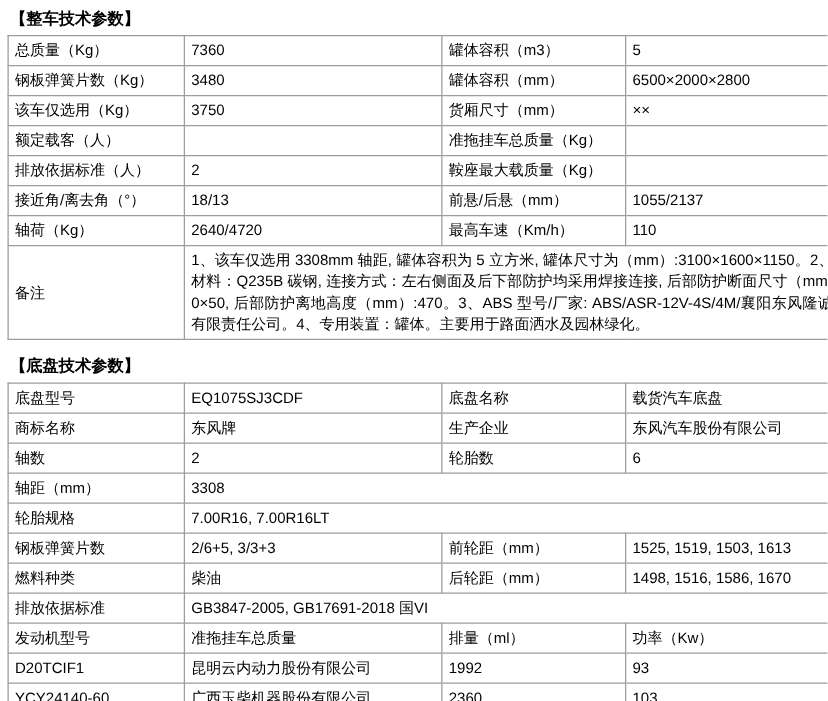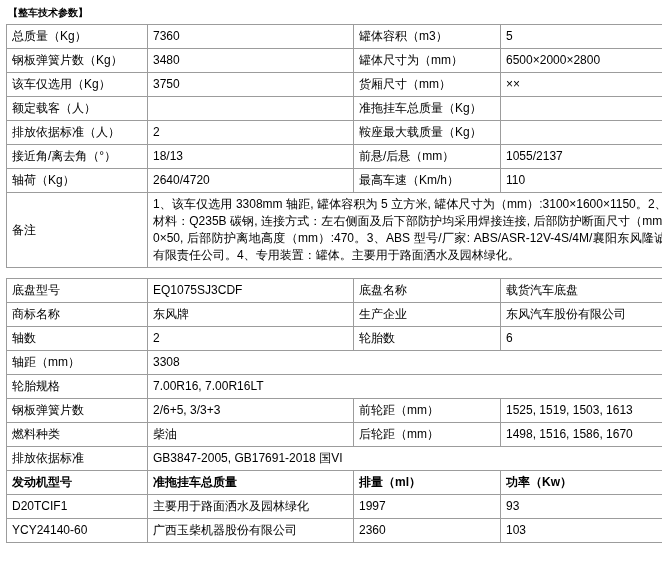--- a/index.html
+++ b/index.html
@@ -16,21 +16,21 @@
     overflow: hidden;
   }
   .page {
     width: 662px;
     height: 561px;
     position: relative;
     box-sizing: border-box;
     padding: 4px 6px 0 6px;
   }
   .section-title {
-    font-size: 10px;
+    font-size: 13px;
     font-weight: bold;
     color: #000;
     padding: 2px 0 4px 2px;
     letter-spacing: 0px;
   }
   table.spec {
     border-collapse: collapse;
     width: 650px;
     table-layout: fixed;
   }
@@ -49,41 +49,41 @@
   td.note {
     line-height: 19px;
     padding: 4px 6px 5px 6px;
     text-align: justify;
   }
   .w-label1 { width: 130px; margin-top: 16px; }
   .w-val1 { width: 195px; margin-left: 42px; }
   .w-label2 { width: 136px; }
   .w-val2 { width: 185px; }
   .gap { height: 10px; }
-  .engine-head td { font-weight: bold; }
+  .engine-head td { font-weight: normal; }
 </style>
 </head>
 <body>
 
 <div class="page">
 
   <div class="section-title">【整车技术参数】</div>
 
   <table class="spec">
     <tbody>
       <tr>
         <td class="label w-label1">总质量（Kg）</td>
         <td class="w-val1">7360</td>
         <td class="label w-label2">罐体容积（m3）</td>
         <td class="w-val2">5</td>
       </tr>
       <tr>
         <td class="label">钢板弹簧片数（Kg）</td>
         <td>3480</td>
-        <td class="label">罐体尺寸为（mm）</td>
+        <td class="label">罐体容积（mm）</td>
         <td>6500×2000×2800</td>
       </tr>
       <tr>
         <td class="label">该车仅选用（Kg）</td>
         <td>3750</td>
         <td class="label">货厢尺寸（mm）</td>
         <td>××</td>
       </tr>
       <tr>
         <td class="label">额定载客（人）</td>
@@ -111,20 +111,21 @@
       </tr>
       <tr>
         <td class="label">备注</td>
         <td class="note" colspan="3">1、该车仅选用 3308mm 轴距, 罐体容积为 5 立方米, 罐体尺寸为（mm）:3100×1600×1150。2、防护材料：Q235B 碳钢, 连接方式：左右侧面及后下部防护均采用焊接连接, 后部防护断面尺寸（mm）:120×50, 后部防护离地高度（mm）:470。3、ABS 型号/厂家: ABS/ASR-12V-4S/4M/襄阳东风隆诚机械有限责任公司。4、专用装置：罐体。主要用于路面洒水及园林绿化。</td>
       </tr>
     </tbody>
   </table>
 
   <div class="gap"></div>
 
+  <div class="section-title">【底盘技术参数】</div>
 
   <table class="spec">
     <tbody>
       <tr>
         <td class="label w-label1">底盘型号</td>
         <td class="w-val1">EQ1075SJ3CDF</td>
         <td class="label w-label2">底盘名称</td>
         <td class="w-val2">载货汽车底盘</td>
       </tr>
       <tr>
@@ -164,22 +165,22 @@
         <td colspan="3">GB3847-2005, GB17691-2018 国VI</td>
       </tr>
       <tr class="engine-head">
         <td class="label">发动机型号</td>
         <td class="label">准拖挂车总质量</td>
         <td class="label">排量（ml）</td>
         <td class="label">功率（Kw）</td>
       </tr>
       <tr>
         <td>D20TCIF1</td>
-        <td>主要用于路面洒水及园林绿化</td>
-        <td>1997</td>
+        <td>昆明云内动力股份有限公司</td>
+        <td>1992</td>
         <td>93</td>
       </tr>
       <tr>
         <td>YCY24140-60</td>
         <td>广西玉柴机器股份有限公司</td>
         <td>2360</td>
         <td>103</td>
       </tr>
 
     </tbody>

